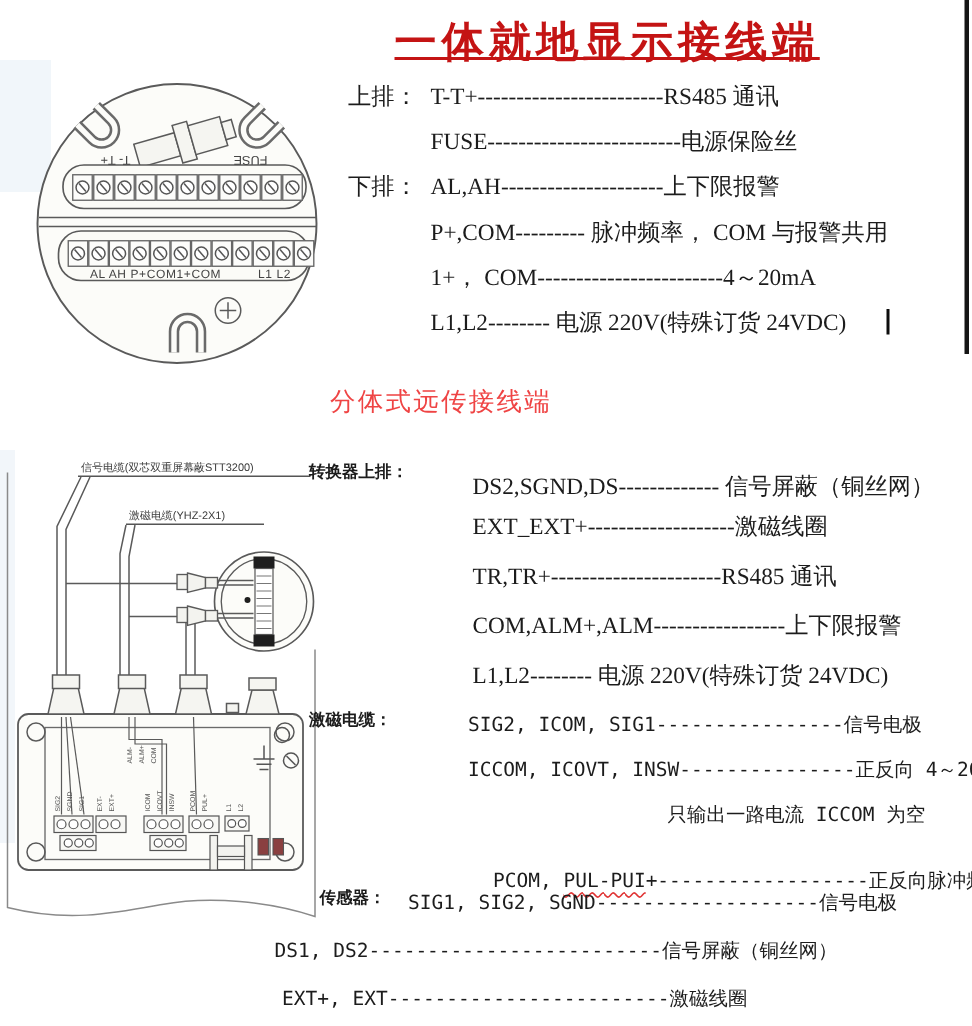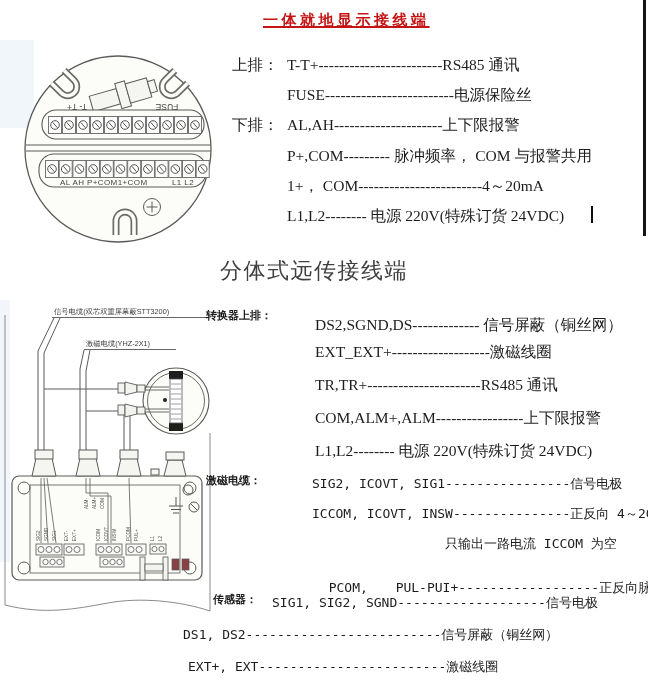--- a/index.html
+++ b/index.html
@@ -7,27 +7,27 @@
     width:648px;height:684px;position:relative;overflow:hidden;
     background:#ffffff;color:#1c1c1c;
     font-family:"Liberation Serif","DejaVu Serif",serif;
   }
   .abs{position:absolute;white-space:pre;line-height:1.25}
   .t1{font-size:15.5px}
   .lbl{font-weight:normal}
   .mono{font-family:"DejaVu Sans Mono","Liberation Mono",monospace;font-size:13px}
   .mlbl{font-family:"Liberation Serif","DejaVu Serif",serif;font-size:11px;font-weight:bold}
   .title{
-    font-size:15px;font-weight:bold;letter-spacing:3.5px;color:#c41414;
+    font-size:28px;font-weight:bold;letter-spacing:3.5px;color:#c41414;
     text-decoration:underline;text-decoration-color:#c41414;text-decoration-thickness:1.5px;
   }
-  .h2{font-size:22px;letter-spacing:1.5px;color:#404040}
+  .h2{font-size:17px;letter-spacing:1.5px;color:#ef4444}
   .wavy{
-    text-decoration-style:wavy;
-    text-decoration-color:#e03434;text-decoration-thickness:1px;text-underline-offset:3px;margin-left:20px;
+    text-decoration:underline;text-decoration-style:wavy;
+    text-decoration-color:#e03434;text-decoration-thickness:1px;text-underline-offset:3px;
   }
   .caret{position:absolute;width:2px;height:17px;background:#0d0d0d}
   .edgeline{position:absolute;background:#151515}
   .patch{position:absolute;pointer-events:none}
   svg{position:absolute}
   svg text{font-family:"Liberation Sans","DejaVu Sans",sans-serif}
 </style>
 </head>
 <body>
 
@@ -272,21 +272,21 @@
 </svg>
 
 <div class="abs mlbl" style="left:206px;top:309px">转换器上排：</div>
 <div class="abs t1" style="left:315px;top:315px">DS2,SGND,DS------------- 信号屏蔽（铜丝网）</div>
 <div class="abs t1" style="left:315px;top:342px">EXT_EXT+-------------------激磁线圈</div>
 <div class="abs t1" style="left:315px;top:375px">TR,TR+----------------------RS485 通讯</div>
 <div class="abs t1" style="left:315px;top:408px">COM,ALM+,ALM-----------------上下限报警</div>
 <div class="abs t1" style="left:315px;top:441px">L1,L2-------- 电源 220V(特殊订货 24VDC)</div>
 
 <div class="abs mlbl" style="left:206px;top:474px">激磁电缆：</div>
-<div class="abs mono" style="left:312px;top:476px">SIG2, ICOVT, SIG1----------------信号电极</div>
+<div class="abs mono" style="left:312px;top:476px">SIG2, ICOM, SIG1----------------信号电极</div>
 <div class="abs mono" style="left:312px;top:506px">ICCOM, ICOVT, INSW---------------正反向 4～20Ma</div>
 <div class="abs mono" style="left:445px;top:536px">只输出一路电流 ICCOM 为空</div>
 <div class="abs mono" style="left:313px;top:564px">
   <span>PCOM, </span><span class="wavy">PUL-PUI</span><span>+------------------正反向脉冲频率</span>
 </div>
 
 <div class="abs mlbl" style="left:213px;top:593px">传感器：</div>
 <div class="abs mono" style="left:272px;top:595px">SIG1, SIG2, SGND-------------------信号电极</div>
 <div class="abs mono" style="left:183px;top:627px">DS1, DS2-------------------------信号屏蔽（铜丝网）</div>
 <div class="abs mono" style="left:188px;top:659px">EXT+, EXT------------------------激磁线圈</div>

